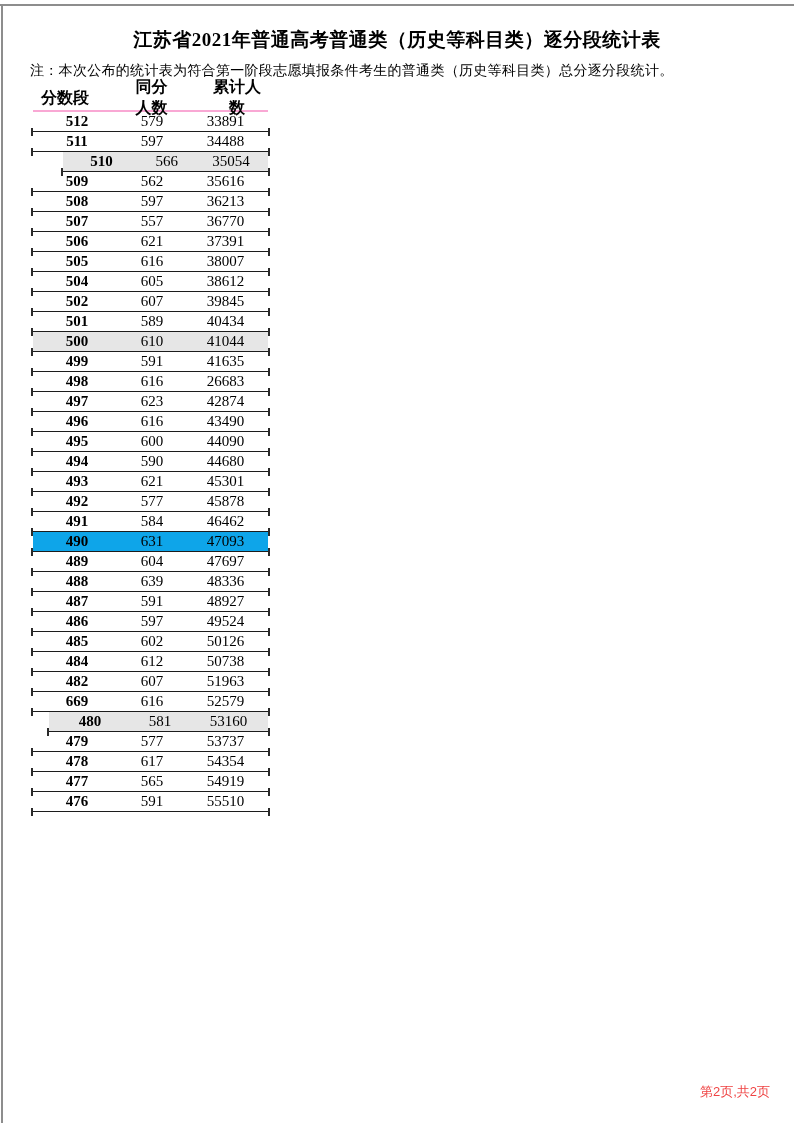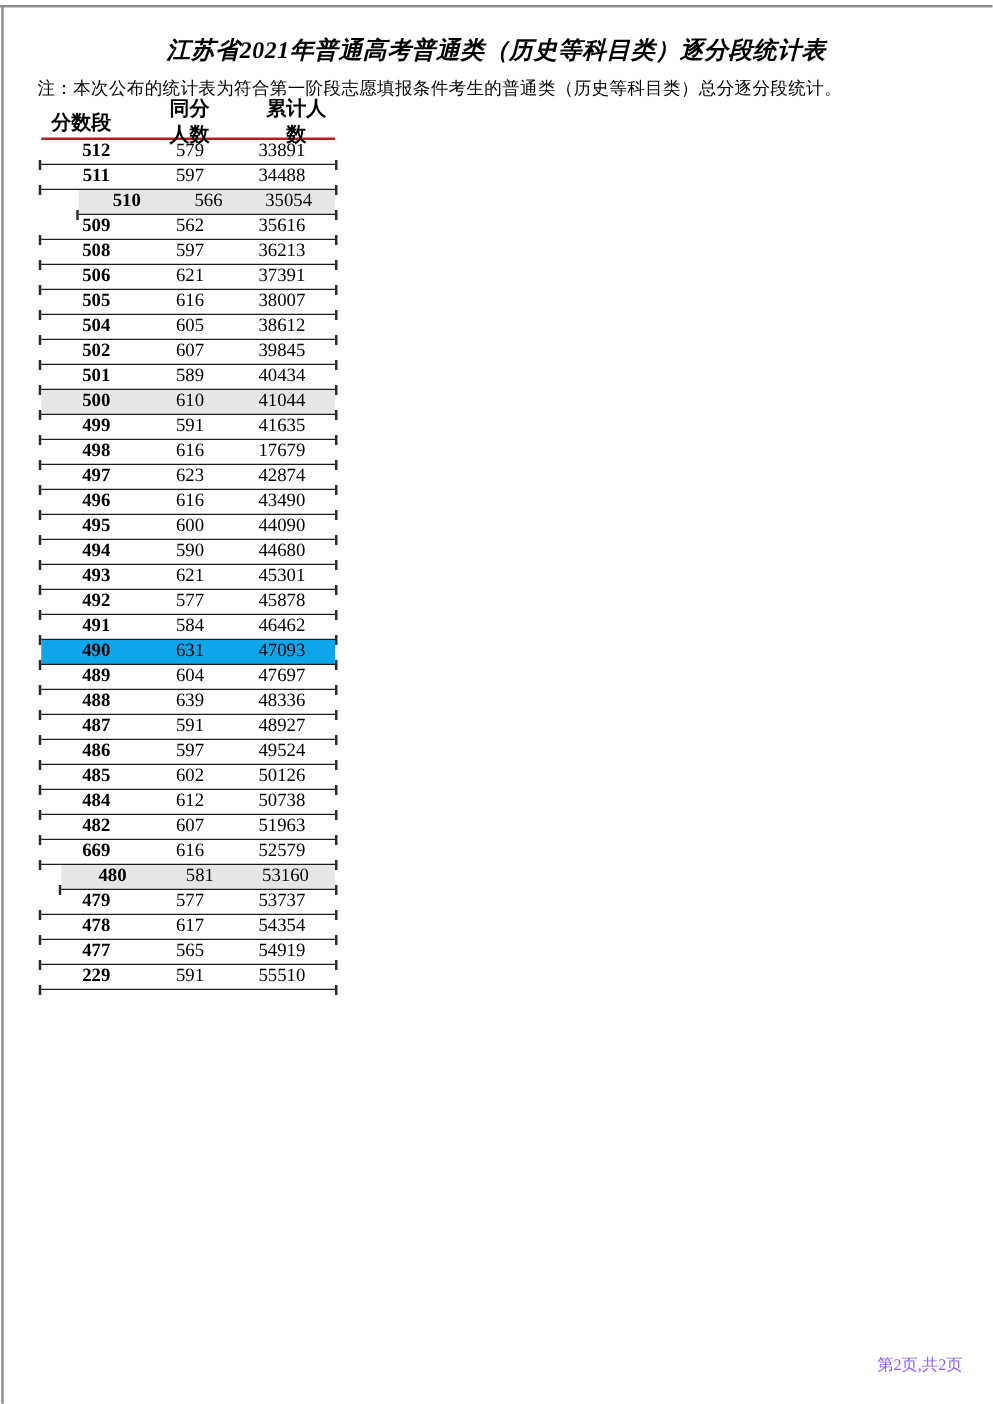--- a/index.html
+++ b/index.html
@@ -10,32 +10,32 @@
     font-family:"Liberation Serif","DejaVu Serif",serif;
     color:#000;
     overflow:hidden;
   }
   
   .edge-top { position:absolute; top:4px; left:0; width:794px; height:2px; background:#8d8d8d; }
   .edge-left { position:absolute; top:4px; left:1px; width:2px; height:1119px; background:#8d8d8d; }
 
   .title {
     position:absolute; top:27px; left:0; width:100%;
-    text-align:center; font-size:19px; font-weight:bold; letter-spacing:0.5px;font-style:italic;
+    text-align:center; font-size:19px; font-weight:bold; letter-spacing:0.5px;
   }
   .note {
     position:absolute; top:62px; left:30px; width:730px;
     font-size:14px; letter-spacing:0.3px;
   }
 
   .score-table { position:absolute; left:33px; top:86px; width:235px; }
   .thead {
     display:flex; height:26px; align-items:center;
     font-weight:bold; font-size:16px;
-    border-bottom:2px solid #b91c1c;
+    border-bottom:2px solid #f9a8d4;
     gap:32px;
   }
   .row {
     display:flex; height:20px; align-items:center;
     font-size:15px; position:relative;
     border-bottom:1.5px solid #1c1c1c;
   }
   
   .row::before, .row::after {
     content:""; position:absolute; bottom:-5px; width:2px; height:8px; background:#2a2a2a;
@@ -43,22 +43,22 @@
   .row::before { left:-2px; }
   .row::after  { right:-2px; }
 
   .c1 { width:88px; text-align:center; }
   .c2 { width:62px; text-align:center; }
   .c3 { width:85px; text-align:center; }
   .row .c1 { font-weight:bold; }
 
   .footer {
     position:absolute; top:1083px; right:24px;
-    font-size:13px; font-family:Liberation Serif, serif;
-    color:#8b5cf6;
+    font-size:13px; font-family:Liberation Sans, sans-serif;
+    color:#ef4444;
   }
 </style>
 </head>
 <body>
 
 <div class="edge-top"></div>
 <div class="edge-left"></div>
 
 <div class="title">江苏省2021年普通高考普通类（历史等科目类）逐分段统计表</div>
 <div class="note">注：本次公布的统计表为符合第一阶段志愿填报条件考生的普通类（历史等科目类）总分逐分段统计。</div>
@@ -93,20 +93,25 @@
     <span class="c2">562</span>
     <span class="c3">35616</span>
   </div>
 
   <div class="row">
     <span class="c1">508</span>
     <span class="c2">597</span>
     <span class="c3">36213</span>
   </div>
 
+  <div class="row">
+    <span class="c1">507</span>
+    <span class="c2">557</span>
+    <span class="c3">36770</span>
+  </div>
 
   <div class="row">
     <span class="c1">506</span>
     <span class="c2">621</span>
     <span class="c3">37391</span>
   </div>
 
   <div class="row">
     <span class="c1">505</span>
     <span class="c2">616</span>
@@ -140,21 +145,21 @@
 
   <div class="row">
     <span class="c1">499</span>
     <span class="c2">591</span>
     <span class="c3">41635</span>
   </div>
 
   <div class="row">
     <span class="c1">498</span>
     <span class="c2">616</span>
-    <span class="c3">17679</span>
+    <span class="c3">26683</span>
   </div>
 
   <div class="row">
     <span class="c1">497</span>
     <span class="c2">623</span>
     <span class="c3">42874</span>
   </div>
 
   <div class="row">
     <span class="c1">496</span>
@@ -265,20 +270,20 @@
     <span class="c3">54354</span>
   </div>
 
   <div class="row">
     <span class="c1">477</span>
     <span class="c2">565</span>
     <span class="c3">54919</span>
   </div>
 
   <div class="row">
-    <span class="c1">229</span>
+    <span class="c1">476</span>
     <span class="c2">591</span>
     <span class="c3">55510</span>
   </div>
 </div>
 </div>
 
 <div class="footer">第2页,共2页</div>
 
 </body></html>

